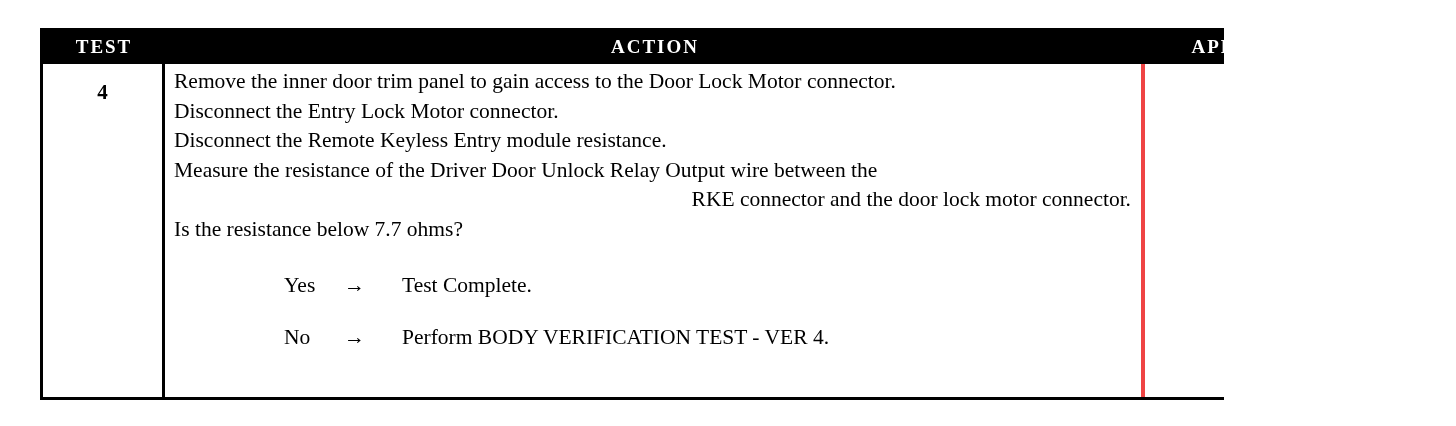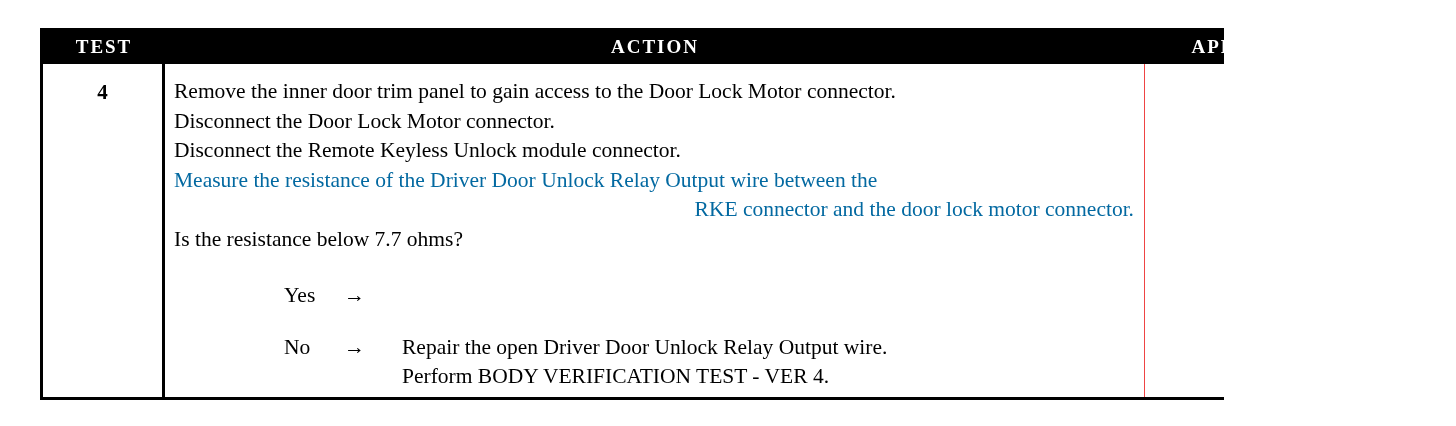--- a/index.html
+++ b/index.html
@@ -53,23 +53,23 @@
   }
   .cell-test{
     width:122px;flex:0 0 122px;
     border-right:3px solid #000;
     box-sizing:border-box;
     text-align:center;
     padding-top:16px;
   }
   .cell-action{
     width:980px;flex:0 0 980px;
-    border-right:1px solid #ef4444;
+    border-right:4px solid #ef4444;
     box-sizing:border-box;
-    padding:13px 10px 0 9px;
+    padding:3px 10px 0 9px;
   }
   .cell-applic{
     flex:1 1 auto;
     box-sizing:border-box;
     text-align:center;
     padding-top:16px;
   }
   .test-number{
     font-size:21px;
     font-weight:700;
@@ -77,21 +77,21 @@
     color:#000;
   }
   .applic-value{
     font-size:21px;
     font-family:"Liberation Serif", serif;
     color:#000;
   }
   .action-para{
     font-size:21.5px;
     line-height:29.5px;
-    color:#0369a1;
+    color:#000000;
     text-align:justify;
     text-justify:inter-word;
     margin:0;
   }
   .action-para .lastline{
     display:block;
     text-align:right;
   }
   .action-line{
     display:block;
@@ -143,40 +143,42 @@
 
     <div class="body-row">
 
       <div class="cell-test">
         <span class="test-number">4</span>
       </div>
 
       <div class="cell-action">
 
         <div class="action-line">Remove the inner door trim panel to gain access to the Door Lock Motor connector.</div>
-        <div class="action-line">Disconnect the Door Lock Motor connector.</div>
-        <div class="action-line">Disconnect the Remote Keyless Unlock module connector.</div>
+        <div class="action-line">Disconnect the Entry Lock Motor connector.</div>
+        <div class="action-line">Disconnect the Remote Keyless Entry module resistance.</div>
         <p class="action-para">
           <span>Measure the resistance of the Driver Door Unlock Relay Output wire between the</span>
           <span class="lastline">RKE connector and the door lock motor connector.</span>
         </p>
         <div class="action-line">Is the resistance below 7.7 ohms?</div>
 
         <div class="branches">
 
           <div class="branch">
             <div class="branch-label">Yes</div>
             <div class="branch-arrow">→</div>
+            <div class="branch-text">
+              <span>Test Complete.</span>
+            </div>
           </div>
 
           <div class="branch">
             <div class="branch-label">No</div>
             <div class="branch-arrow">→</div>
             <div class="branch-text">
-              <span>Repair the open Driver Door Unlock Relay Output wire.</span>
               <span>Perform BODY VERIFICATION TEST - VER 4.</span>
             </div>
           </div>
 
         </div>
       </div>
 
       <div class="cell-applic">
         <span class="applic-value">All</span>
       </div>

